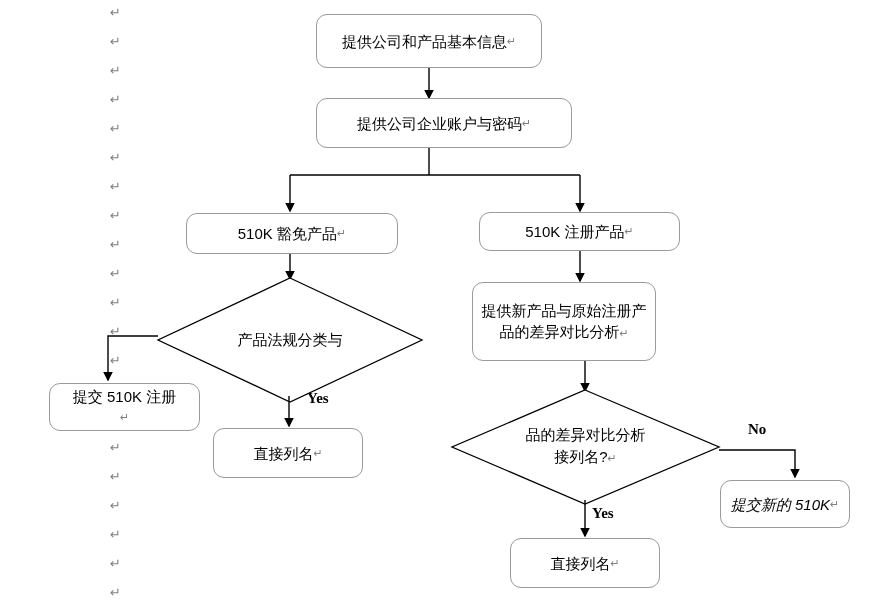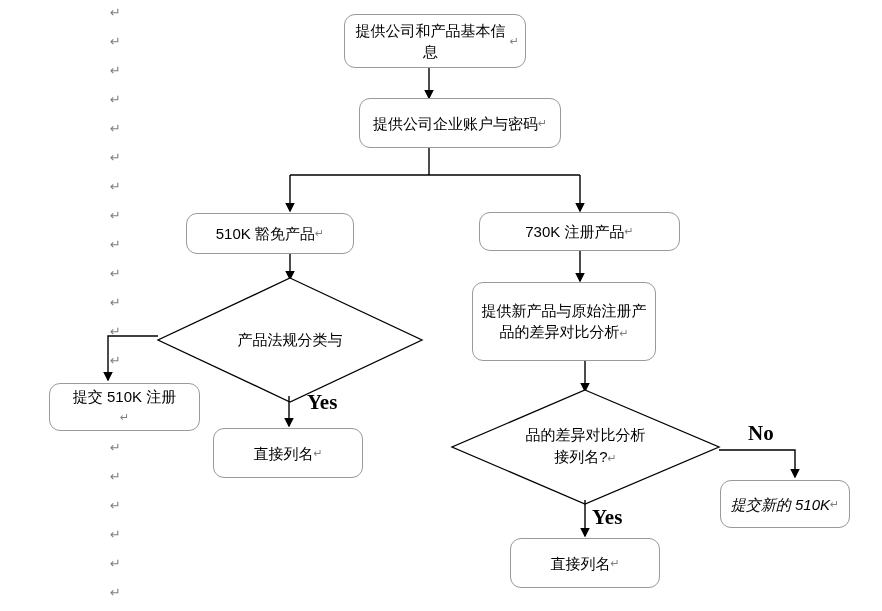--- a/index.html
+++ b/index.html
@@ -73,21 +73,21 @@
     font-size: 15px;
     line-height: 22px;
     color: #000;
     z-index: 3;
     pointer-events: none;
   }
   .edge-label {
     position: absolute;
     font-family: "Liberation Serif", "DejaVu Serif", serif;
     font-weight: bold;
-    font-size: 21px;
+    font-size: 15px;
     color: #000;
     z-index: 4;
     white-space: nowrap;
   }
   .ret {
     color: #808080;
     font-size: 11px;
     font-family: "DejaVu Sans", sans-serif;
   }
 </style>
@@ -144,37 +144,37 @@
     <div class="pilcrow" style="top: 383px;">↵</div>
     <div class="pilcrow" style="top: 412px;">↵</div>
     <div class="pilcrow" style="top: 441px;">↵</div>
     <div class="pilcrow" style="top: 470px;">↵</div>
     <div class="pilcrow" style="top: 499px;">↵</div>
     <div class="pilcrow" style="top: 528px;">↵</div>
     <div class="pilcrow" style="top: 557px;">↵</div>
     <div class="pilcrow" style="top: 586px;">↵</div>
   </div>
 
-<div class="node box" style="left:316px; top:14px; width:182px; height:54px;margin-left:28px;">
+<div class="node box" style="left:316px; top:14px; width:226px; height:54px;">
   <span class="txt">提供公司和产品基本信息</span>
     <span class="ret">↵</span>
 </div>
 
-<div class="node box" style="left:316px; top:98px; width:202px; height:50px;margin-left:43px;">
+<div class="node box" style="left:316px; top:98px; width:256px; height:50px;">
   <span class="txt">提供公司企业账户与密码</span>
     <span class="ret">↵</span>
 </div>
 
-<div class="node box" style="left:186px; top:213px; width:168px; height:41px;">
+<div class="node box" style="left:186px; top:213px; width:212px; height:41px;">
   <span class="txt">510K 豁免产品</span>
     <span class="ret">↵</span>
 </div>
 
 <div class="node box" style="left:479px; top:212px; width:201px; height:39px;">
-  <span class="txt">730K 注册产品</span>
+  <span class="txt">510K 注册产品</span>
     <span class="ret">↵</span>
 </div>
 
 <div class="diamond-label" style="left:158px; top:278px; width:264px; height:124px;">
   <div>
     <div>产品法规分类与</div>
   </div>
 </div>
 
 <div class="node box" style="left:49px; top:383px; width:151px; height:48px;flex-direction:column;">

